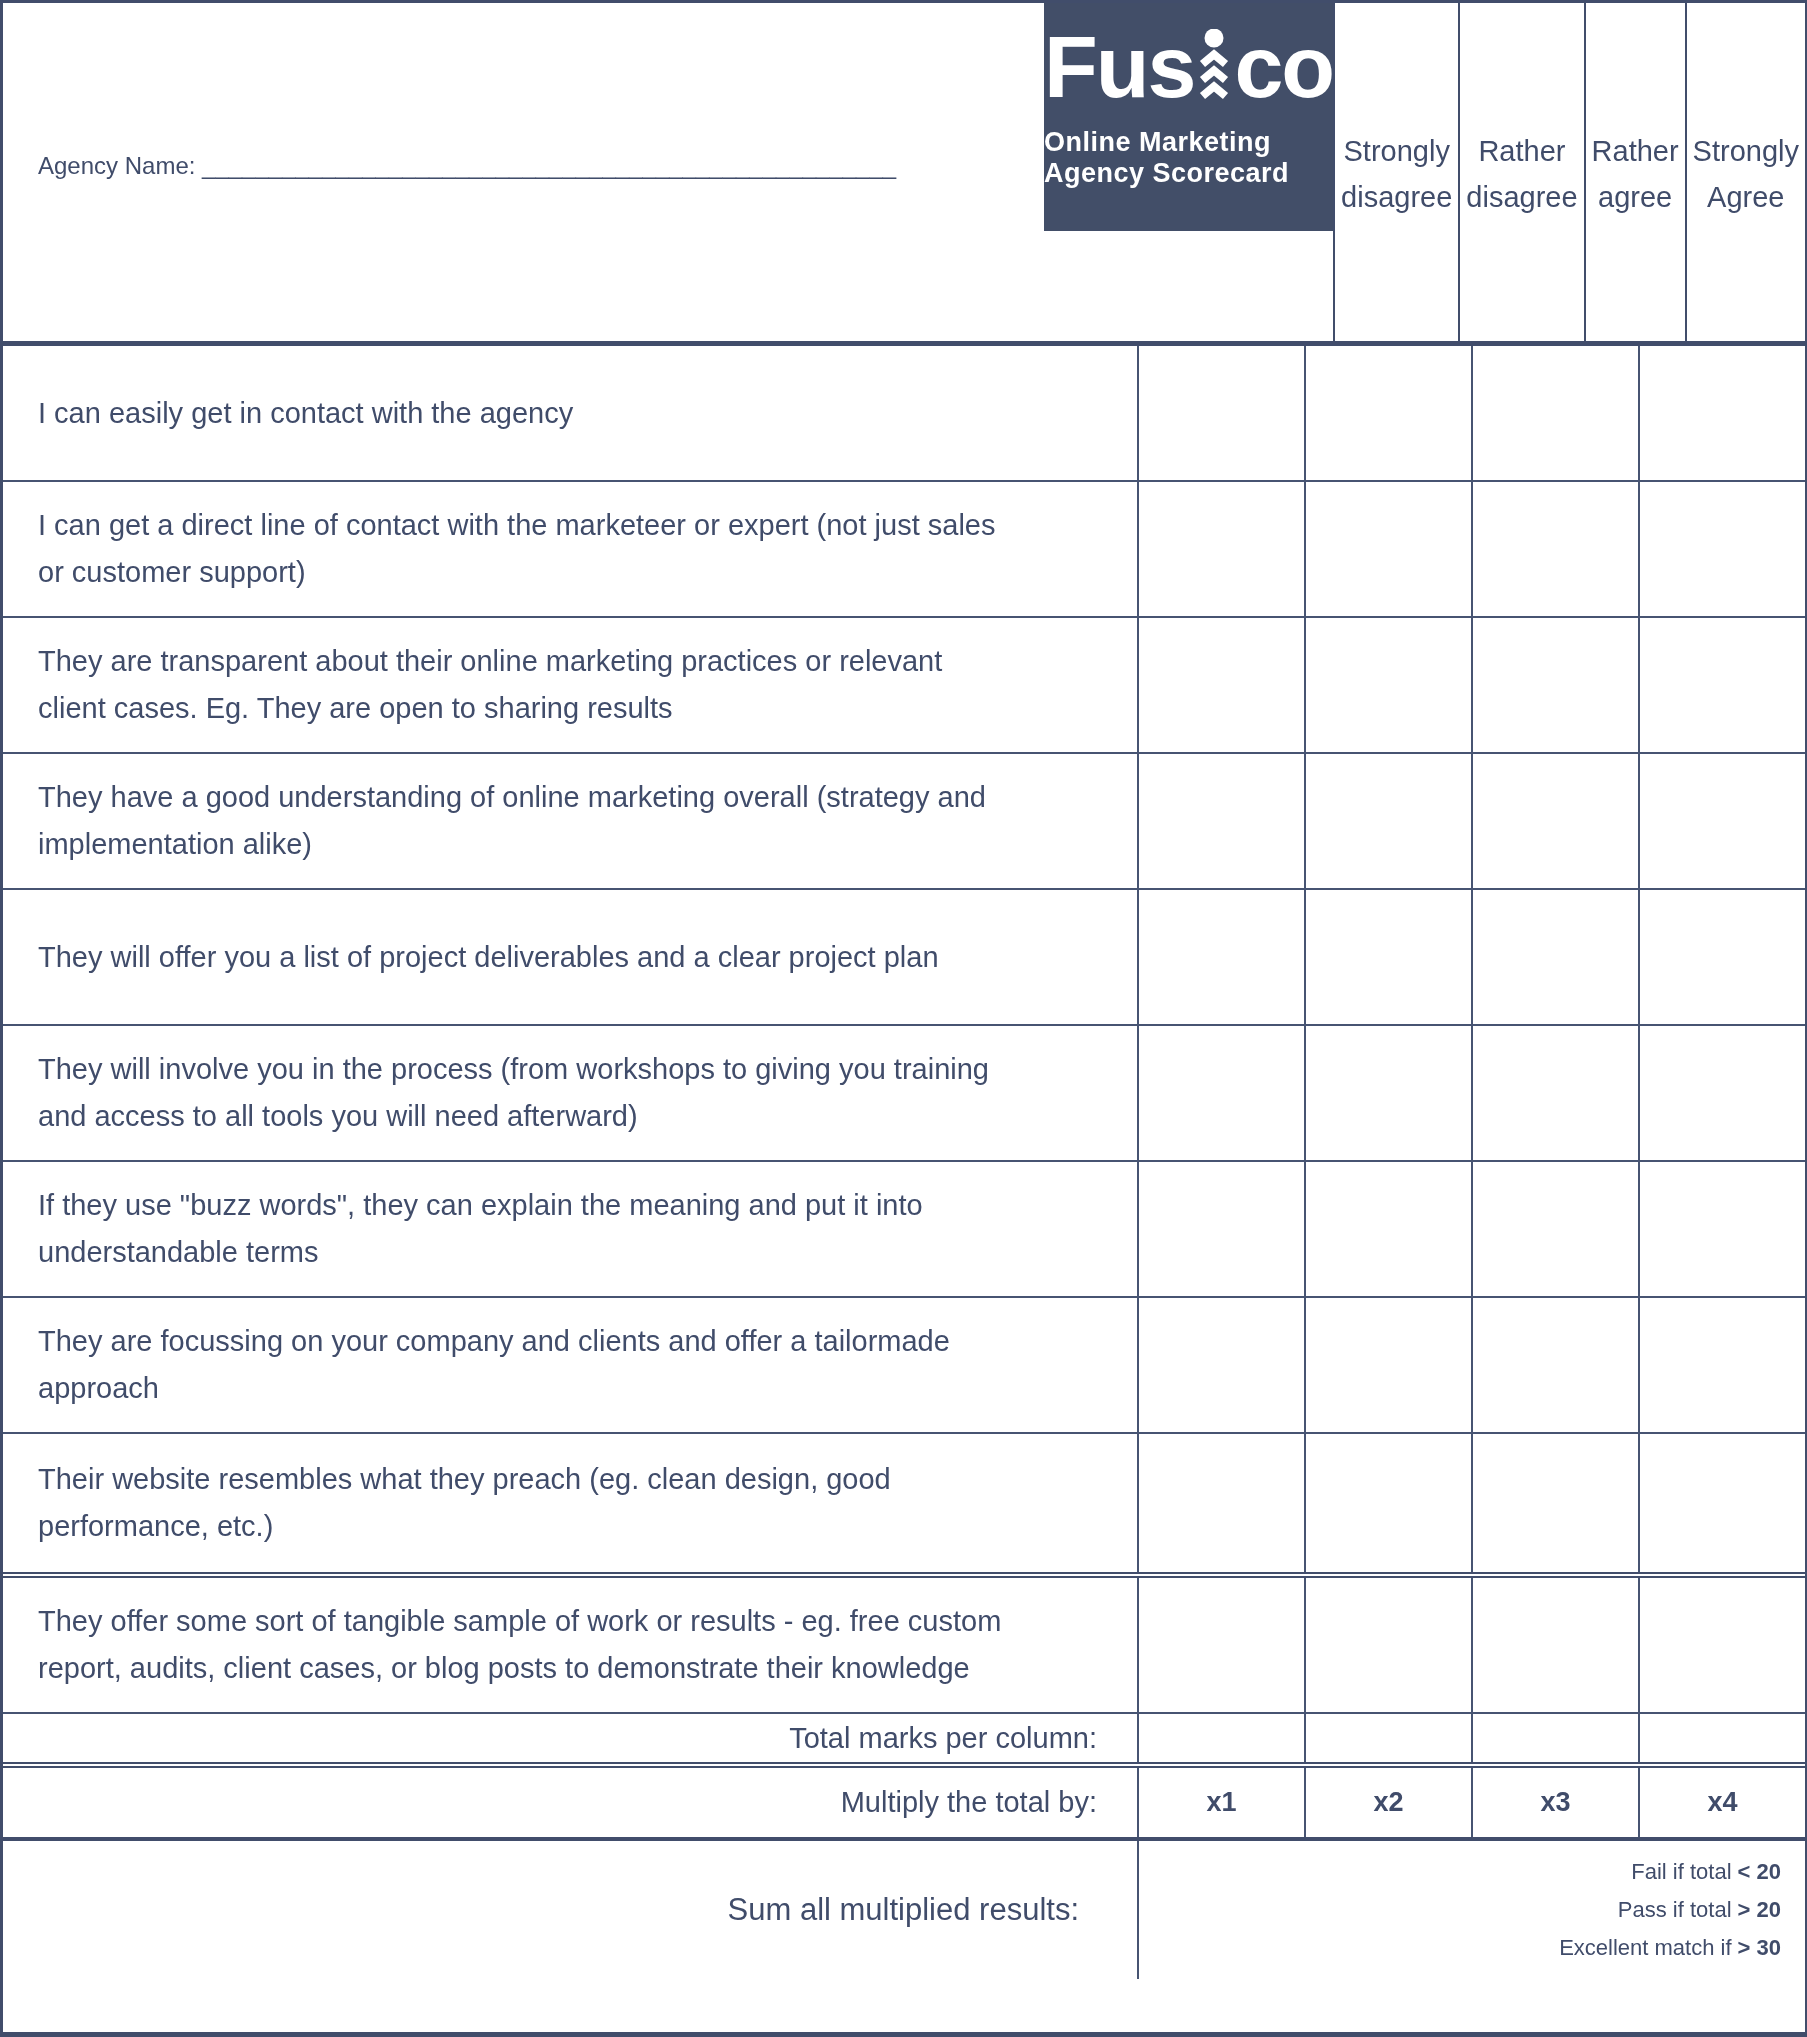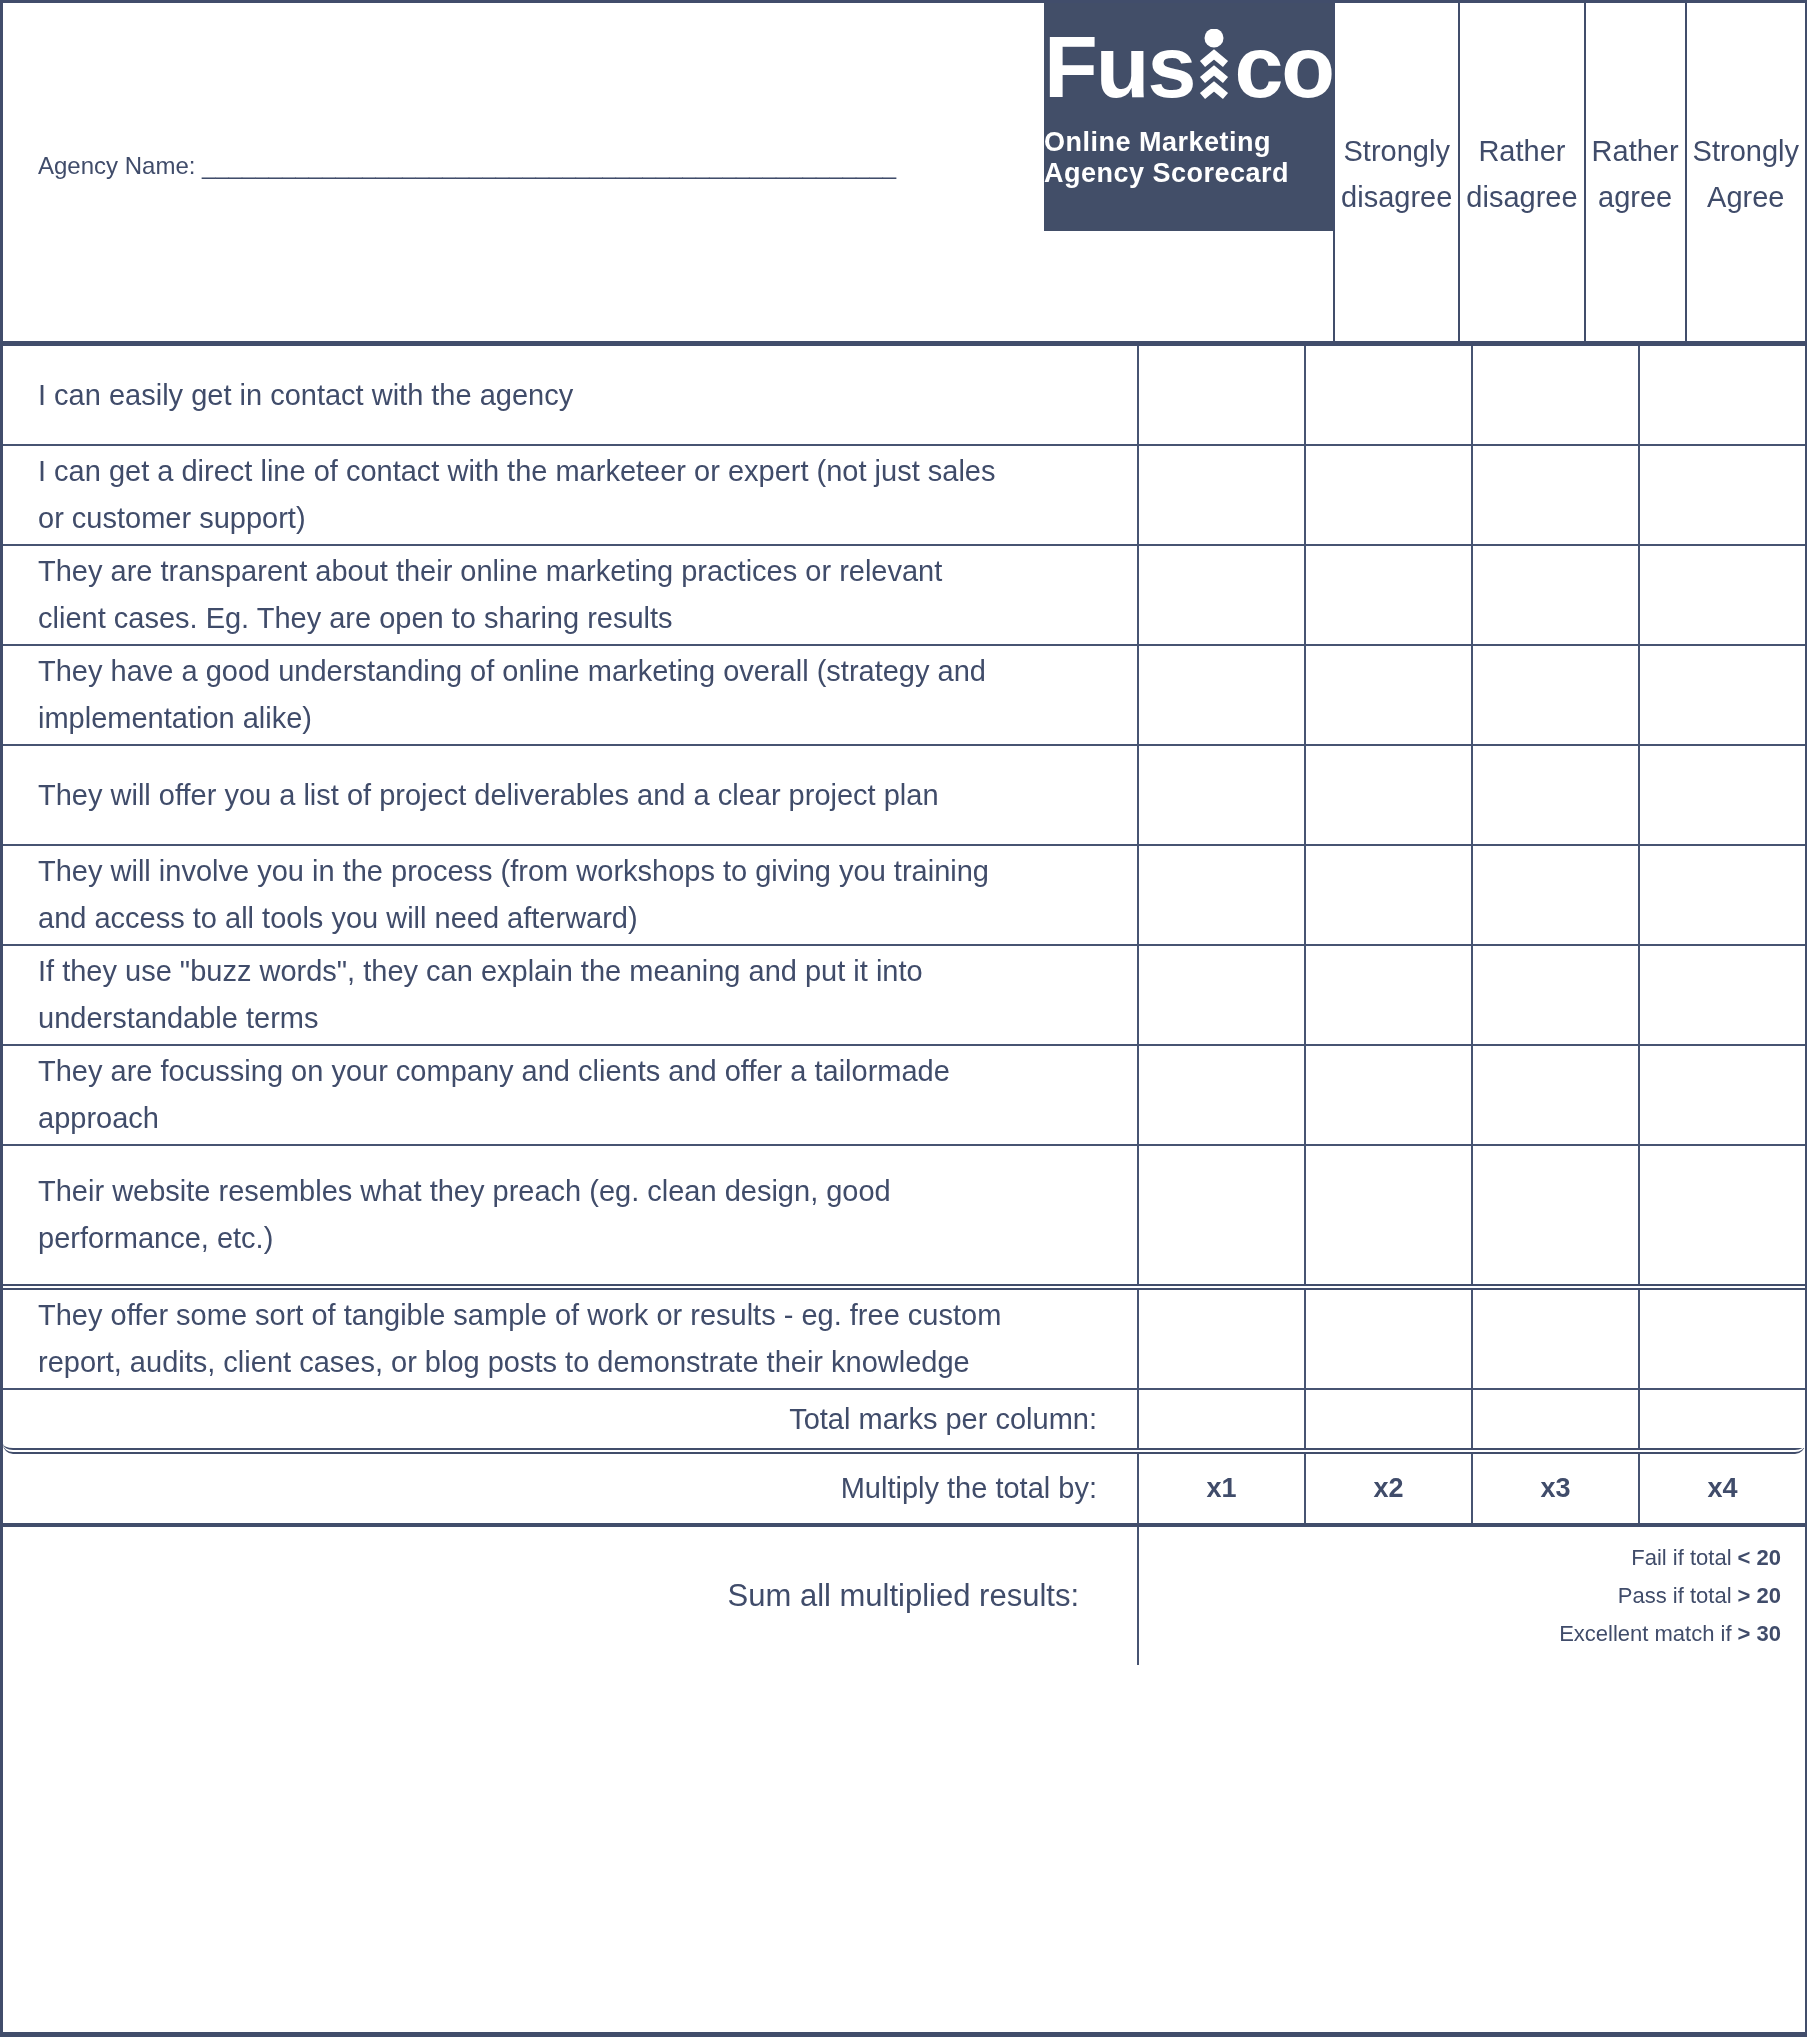--- a/index.html
+++ b/index.html
@@ -74,41 +74,41 @@
     text-align: center;
     font-size: 29px;
     line-height: 46px;
     padding: 4px 6px 0 6px;
   }
 
   
   .q-row {
     display: grid;
     grid-template-columns: 1134px 1fr 1fr 1fr 1fr;
-    height: 100px;
+    height: 136px;
     border-bottom: 2px solid #47547299;
     border-bottom-color: #475472;
   }
   .q-row.last { border-bottom: 6px double #414d6b; height: 144px; }
   .q-cell {
     display: flex;
     align-items: center;
     padding: 0 60px 0 35px;
     font-size: 29px;
     line-height: 47px;
     white-space: pre-line;
   }
   .a-cell { border-left: 2px solid #475472; background: #ffffff; }
 
   
   .total-row, .multiply-row {
     display: grid;
     grid-template-columns: 1134px 1fr 1fr 1fr 1fr;
   }
-  .total-row { height: 64px; border-bottom: 6px double #414d6b; border-radius: 10px; }
+  .total-row { height: 54px; border-bottom: 6px double #414d6b; }
   .multiply-row { height: 73px; border-bottom: 4px solid #414d6b; }
   .label-cell {
     display: flex;
     align-items: center;
     justify-content: flex-end;
     padding-right: 40px;
     font-size: 29px;
   }
   .mult-cell {
     border-left: 2px solid #475472;

